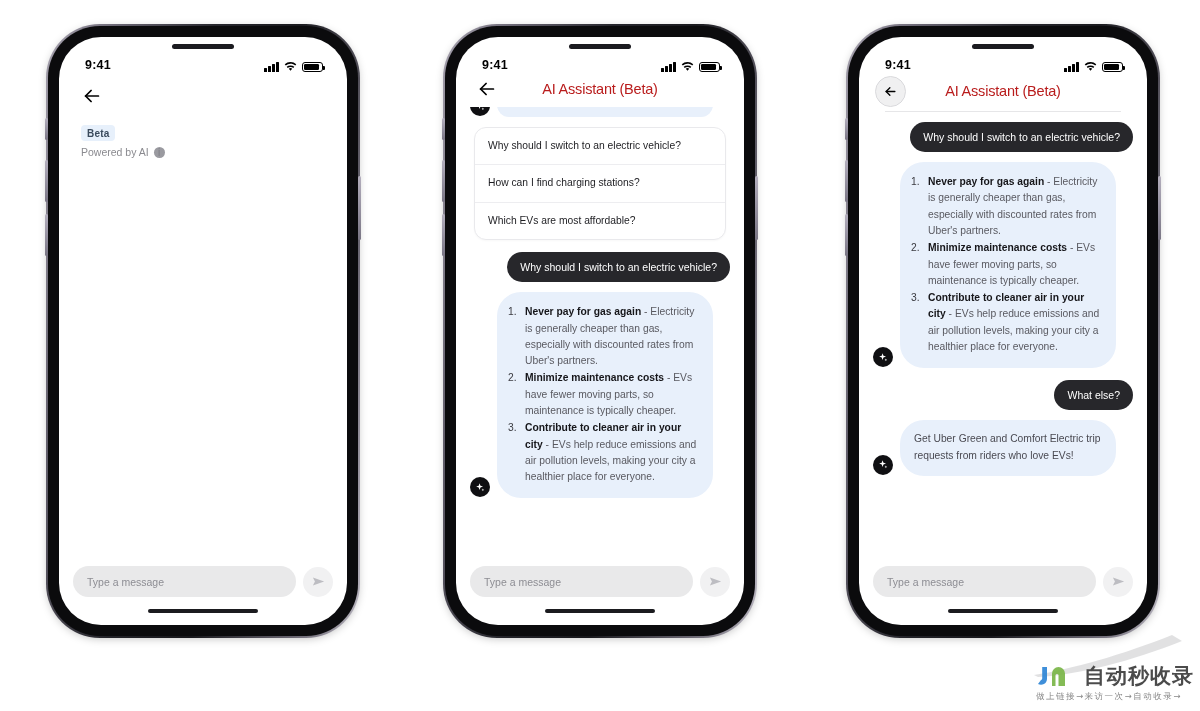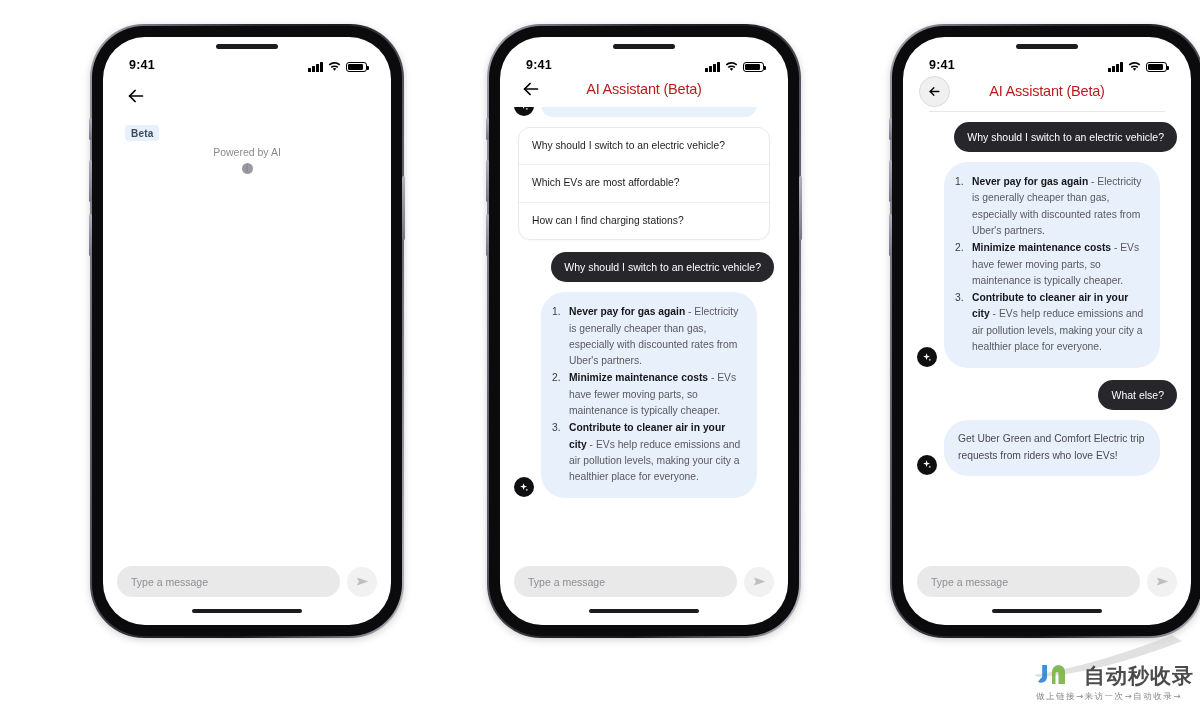--- a/index.html
+++ b/index.html
@@ -15,21 +15,20 @@
 
   
   .phone {
     position:absolute;
     width:310px;
     height:610px;
     border-radius:52px;
     background:#0b0b0d;
     padding:11px;
     box-shadow:0 2px 10px rgba(0,0,0,.28);
-    margin-left:44px;
   }
   .phone::before{ 
     content:"";
     position:absolute; inset:-2px;
     border-radius:54px;
     background:linear-gradient(100deg,#b9b4c2 0%,#6e6a78 18%,#2a2a31 40%,#1c1c21 60%,#7d7987 84%,#d6d2de 100%);
     z-index:-1;
   }
   .phone .screen {
     position:relative;
@@ -79,21 +78,21 @@
   .back-arrow { width:22px; height:22px; }
   .title-big {
     display:flex; align-items:center; gap:9px;
     margin-top:14px;
   }
   .title-big h1 { font-size:27px; font-weight:bold; letter-spacing:-.7px; color:#000; }
   .beta-badge {
     background:#e7f0fb; color:#3a4a5c; font-size:10px; font-weight:bold;
     padding:2.5px 6px; border-radius:4px; letter-spacing:.2px;
   }
-  .subtitle { display:flex; align-items:center; gap:5px; margin-top:5px;flex-direction:column; }
+  .subtitle { display:flex; align-items:center; gap:5px; margin-top:5px; }
   .subtitle span { font-size:10.5px; color:#8a8a8f; }
   .info-dot {
     width:11px; height:11px; border-radius:50%; background:#9a9aa0;
     color:#fff; font-size:8px; font-weight:bold; display:flex;
     align-items:center; justify-content:center; line-height:1;
   }
 
   .hdr-center {
     display:flex; align-items:center; padding:6px 20px 10px 20px;
     position:relative; flex:0 0 auto;
@@ -193,21 +192,21 @@
     flex:0 0 auto; height:28px; display:flex; align-items:center; justify-content:center;
   }
   .home-bar i { display:block; width:110px; height:4px; border-radius:3px; background:#1b1b1f; }
 
   
   .watermark {
     position:absolute; right:6px; bottom:8px;
     display:flex; flex-direction:column; align-items:flex-start;
     opacity:.92; pointer-events:none;
   }
-  .wm-row { display:flex; align-items:flex-start; gap:4px; }
+  .wm-row { display:flex; align-items:flex-end; gap:4px; }
   .wm-logo { width:44px; height:26px; }
   .wm-text {
     font-size:21px; font-weight:bold; color:#3c3c3c; letter-spacing:1px;
     font-family:"DejaVu Sans", sans-serif;
   }
   .wm-sub {
     font-size:8.5px; color:#7d7d7d; letter-spacing:1.5px; margin-top:1px;
     font-family:"DejaVu Sans", sans-serif;
   }
   .wm-swoosh {
@@ -321,22 +320,22 @@
             <svg viewBox="0 0 24 24">
               <path d="M10 2.5 11.9 8.1 17.5 10 11.9 11.9 10 17.5 8.1 11.9 2.5 10 8.1 8.1z" fill="#fff"></path>
               <path d="M17.2 14.2l.8 2.2 2.2.8-2.2.8-.8 2.2-.8-2.2-2.2-.8 2.2-.8z" fill="#fff"></path>
             </svg>
           </span>
           <span class="stub"></span>
         </div>
 
         <div class="sugg-card">
           <div class="sugg-item">Why should I switch to an electric vehicle?</div>
+          <div class="sugg-item">How can I find charging stations?</div>
           <div class="sugg-item">Which EVs are most affordable?</div>
-          <div class="sugg-item">How can I find charging stations?</div>
         </div>
 
         <div class="row user">
           <div class="bubble-user">Why should I switch to an electric vehicle?</div>
         </div>
 
         <div class="row ai">
           <span class="avatar">
             <svg viewBox="0 0 24 24">
               <path d="M10 2.5 11.9 8.1 17.5 10 11.9 11.9 10 17.5 8.1 11.9 2.5 10 8.1 8.1z" fill="#fff"></path>

